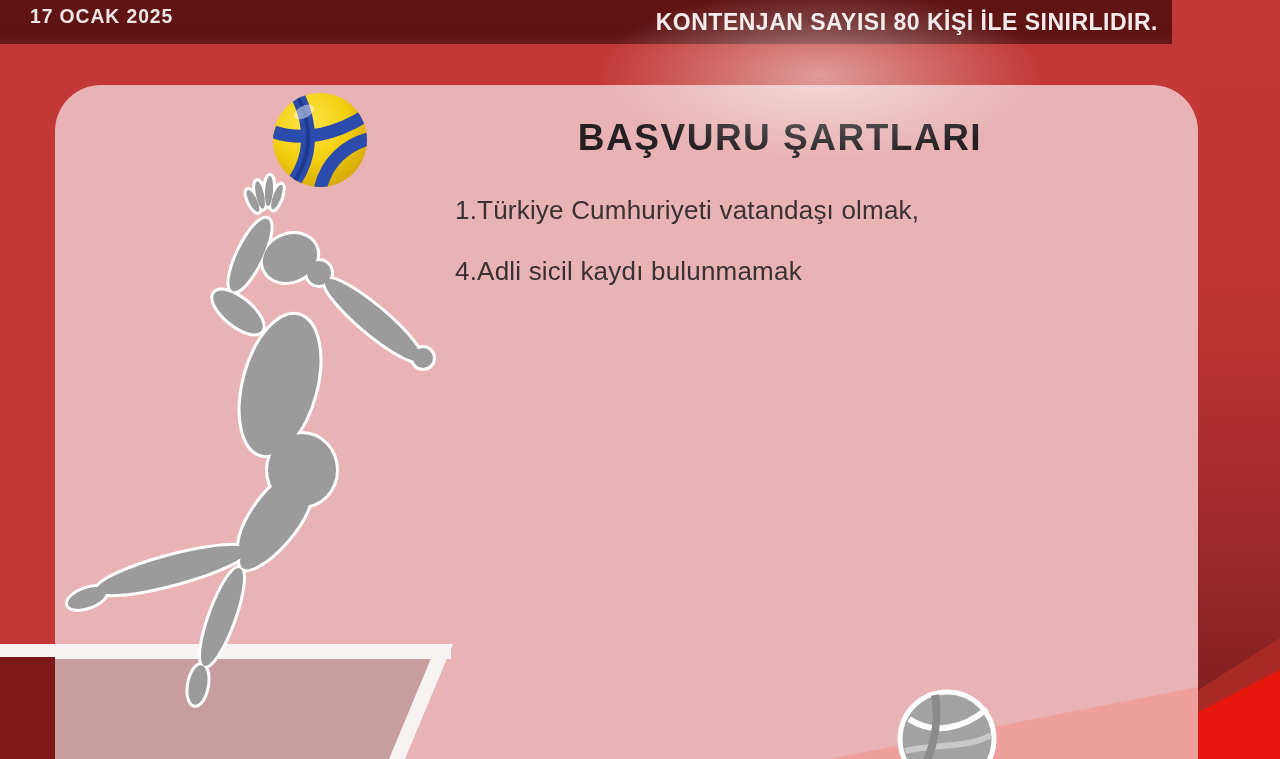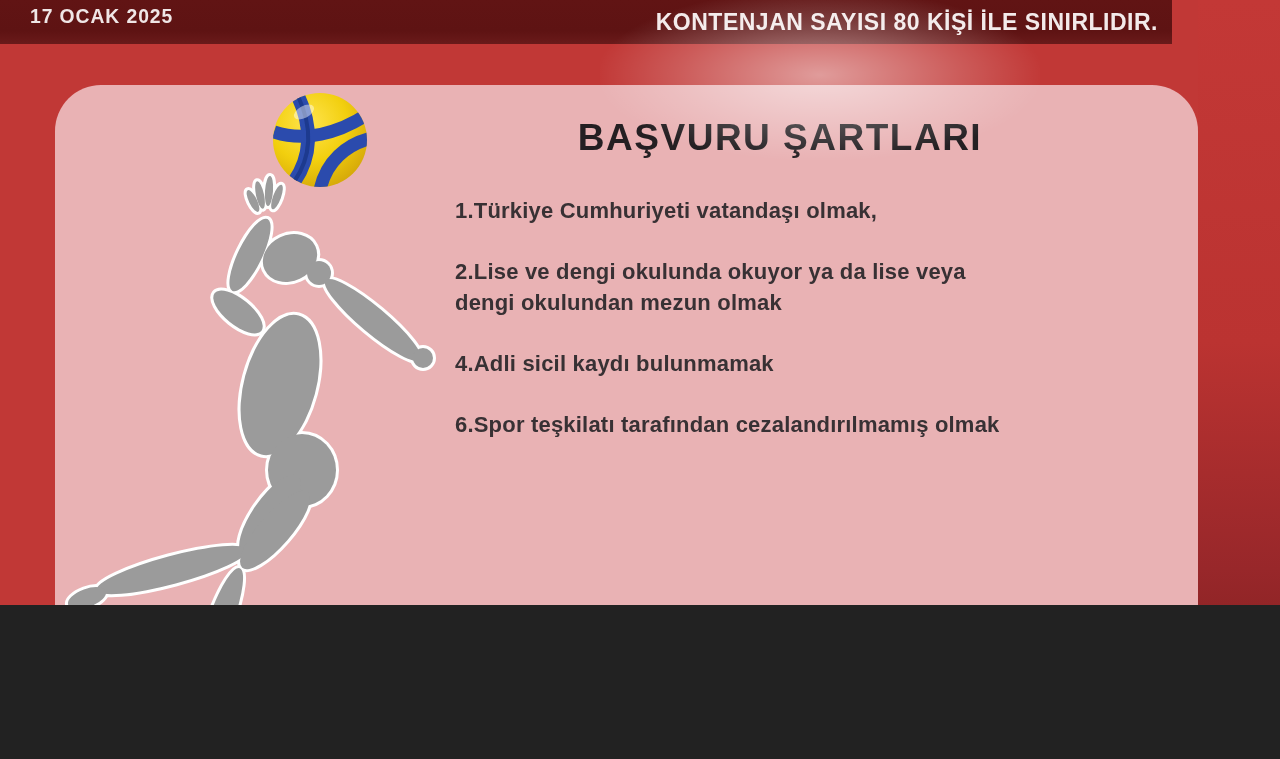--- a/index.html
+++ b/index.html
@@ -1,17 +1,17 @@
 <!DOCTYPE html>
 <html><head>
 <meta charset="utf-8">
 <style>
   html,body{margin:0;padding:0;background:#222;}
   #stage{
-    position:relative;width:1280px;height:605px;overflow:hidden;
+    position:relative;width:1280px;height:759px;overflow:hidden;
     background:#c13836;
     font-family:"Liberation Sans", sans-serif;
   }
   
   .header-band{
     position:absolute;left:0;top:0;width:1172px;height:44px;
     background:linear-gradient(180deg,#611414 0%,#5e1313 70%,#6a1a1a 100%);
   }
   .date-text{
     position:absolute;left:30px;top:4px;
@@ -42,21 +42,21 @@
     background:#e9b2b4;border-radius:46px 46px 0 0;overflow:hidden;z-index:5;
   }
   .floor-svg{position:absolute;left:0;top:0;width:1143px;height:674px;}
   .card-title{
     position:absolute;left:400px;top:32px;width:650px;
     text-align:center;color:#241f22;font-weight:bold;font-size:37px;letter-spacing:1.5px;
     white-space:nowrap;
   }
   .req-list{position:absolute;left:400px;top:110px;width:655px;}
   .req{
-    font-weight:bold;font-size:22px;line-height:31px;color:#383134;
+    font-weight:normal;font-size:26px;line-height:31px;color:#383134;
     white-space:pre-line;margin:0 0 30px 0;letter-spacing:.2px;
   }
   .player-svg{position:absolute;left:0;top:85px;width:400px;height:560px;}
   .ball-svg{position:absolute;left:213px;top:3px;width:104px;height:104px;}
   .faded-ball-svg{position:absolute;left:840px;top:600px;width:104px;height:104px;}
   .sil-outline{fill:#9b9b9b;stroke:#ffffff;stroke-width:6;}
   .sil-fill{fill:#9b9b9b;stroke:none;}
 </style>
 </head>
 <body>
@@ -136,22 +136,19 @@
         <path d="M6,44 C36,54 70,46 100,26" fill="none" stroke="#2b4bad" stroke-width="13"></path>
         <path d="M52,102 C58,74 78,56 104,50" fill="none" stroke="#2b4bad" stroke-width="13"></path>
         <path d="M30,8 C44,38 44,68 26,94" fill="none" stroke="#1d3a8f" stroke-width="4"></path>
       </g>
       <ellipse cx="36" cy="24" rx="11" ry="6" fill="rgba(255,255,255,0.45)" transform="rotate(-28 36 24)"></ellipse>
     </svg>
 
     <div class="card-title">BAŞVURU ŞARTLARI</div>
     <div class="req-list">
       <p class="req">1.Türkiye Cumhuriyeti vatandaşı olmak,</p>
-      <p class="req">2.Lise ve dengi okulunda okuyor ya da lise veya
-dengi okulundan mezun olmak</p>
       <p class="req">4.Adli sicil kaydı bulunmamak</p>
-      <p class="req">6.Spor teşkilatı tarafından cezalandırılmamış olmak</p>
     </div>
   </div>
 
   <div class="glow"></div>
 
 </div>
 
 </body></html>

